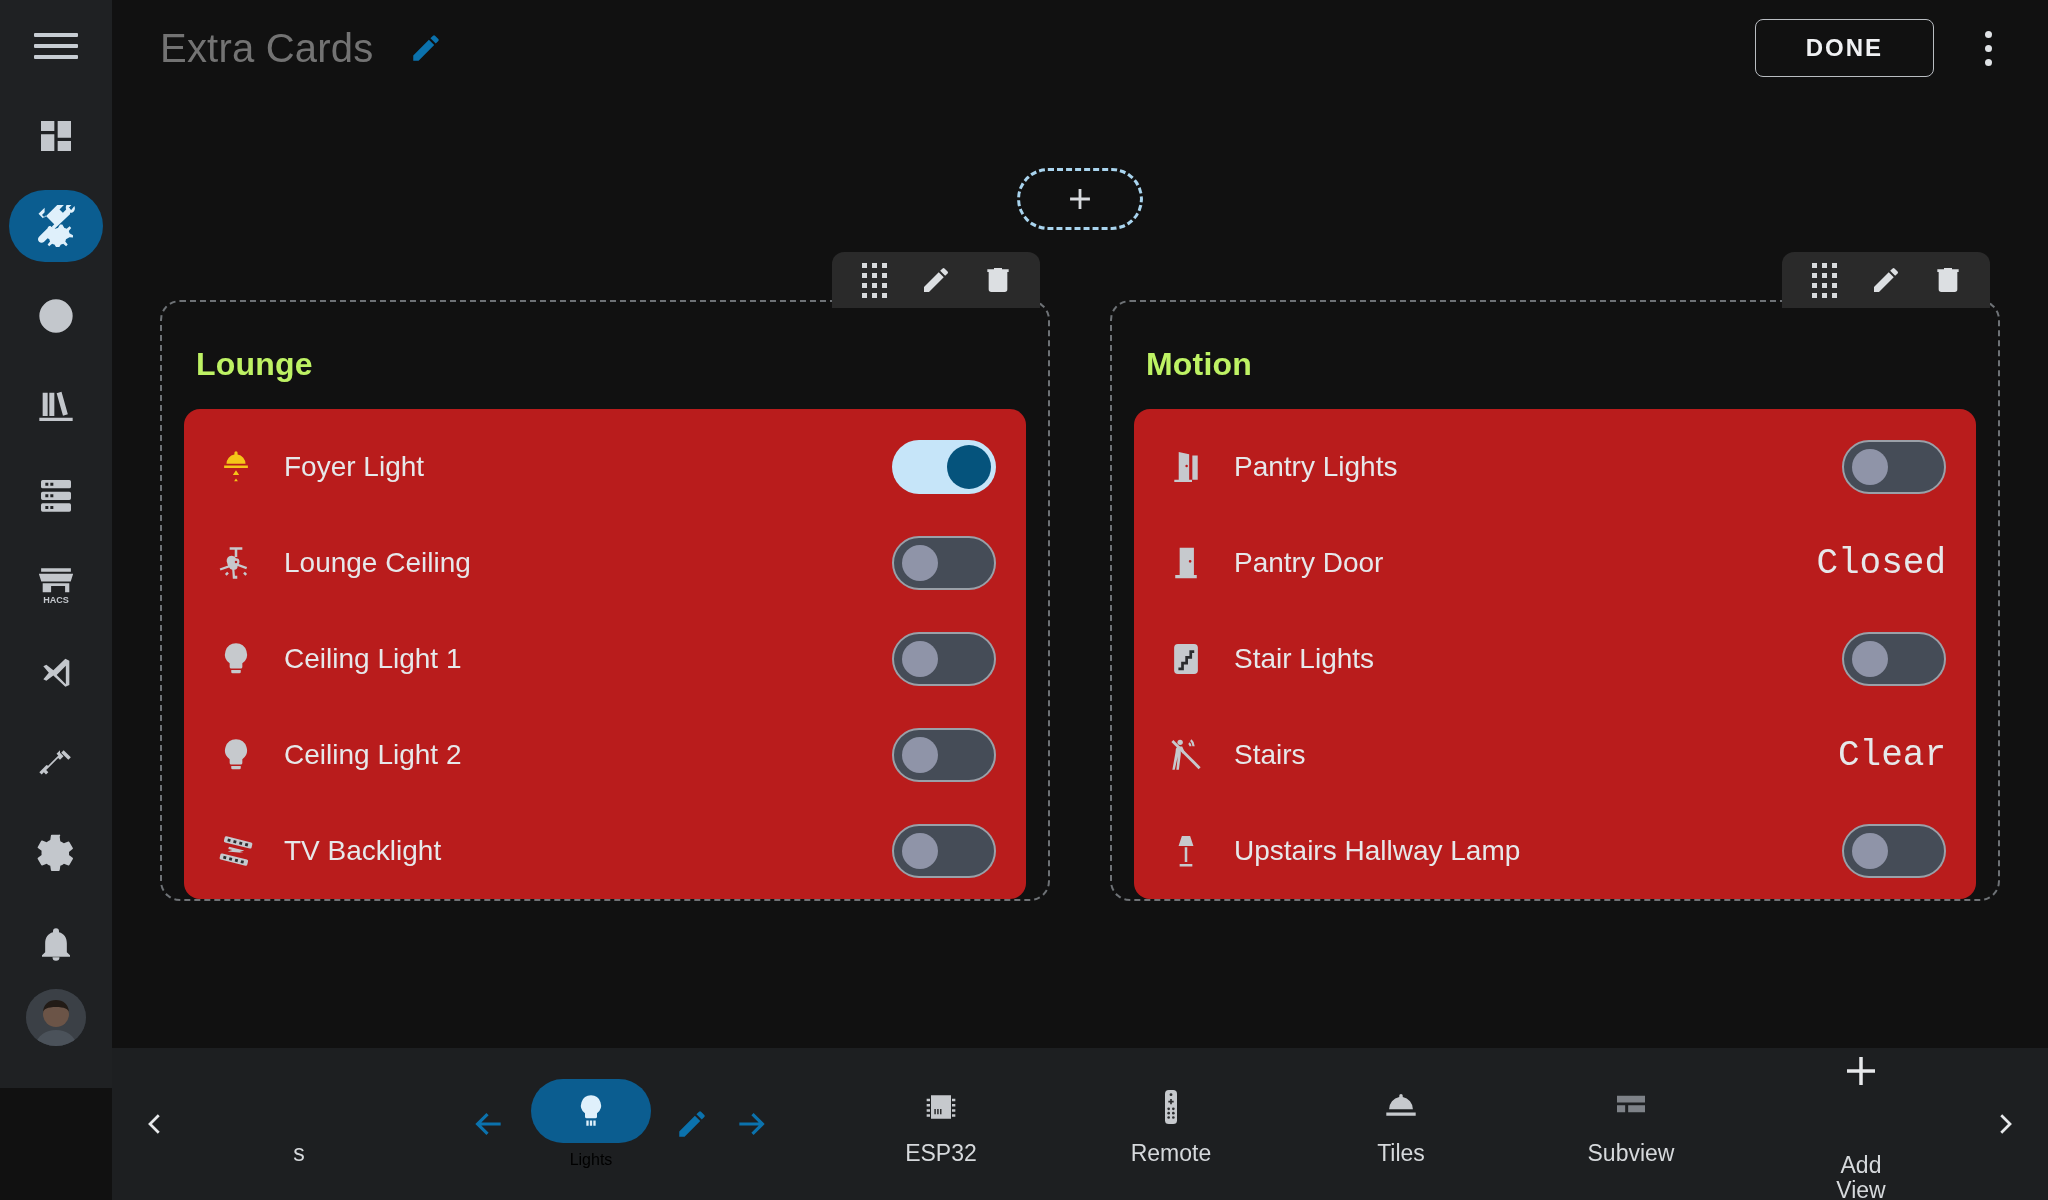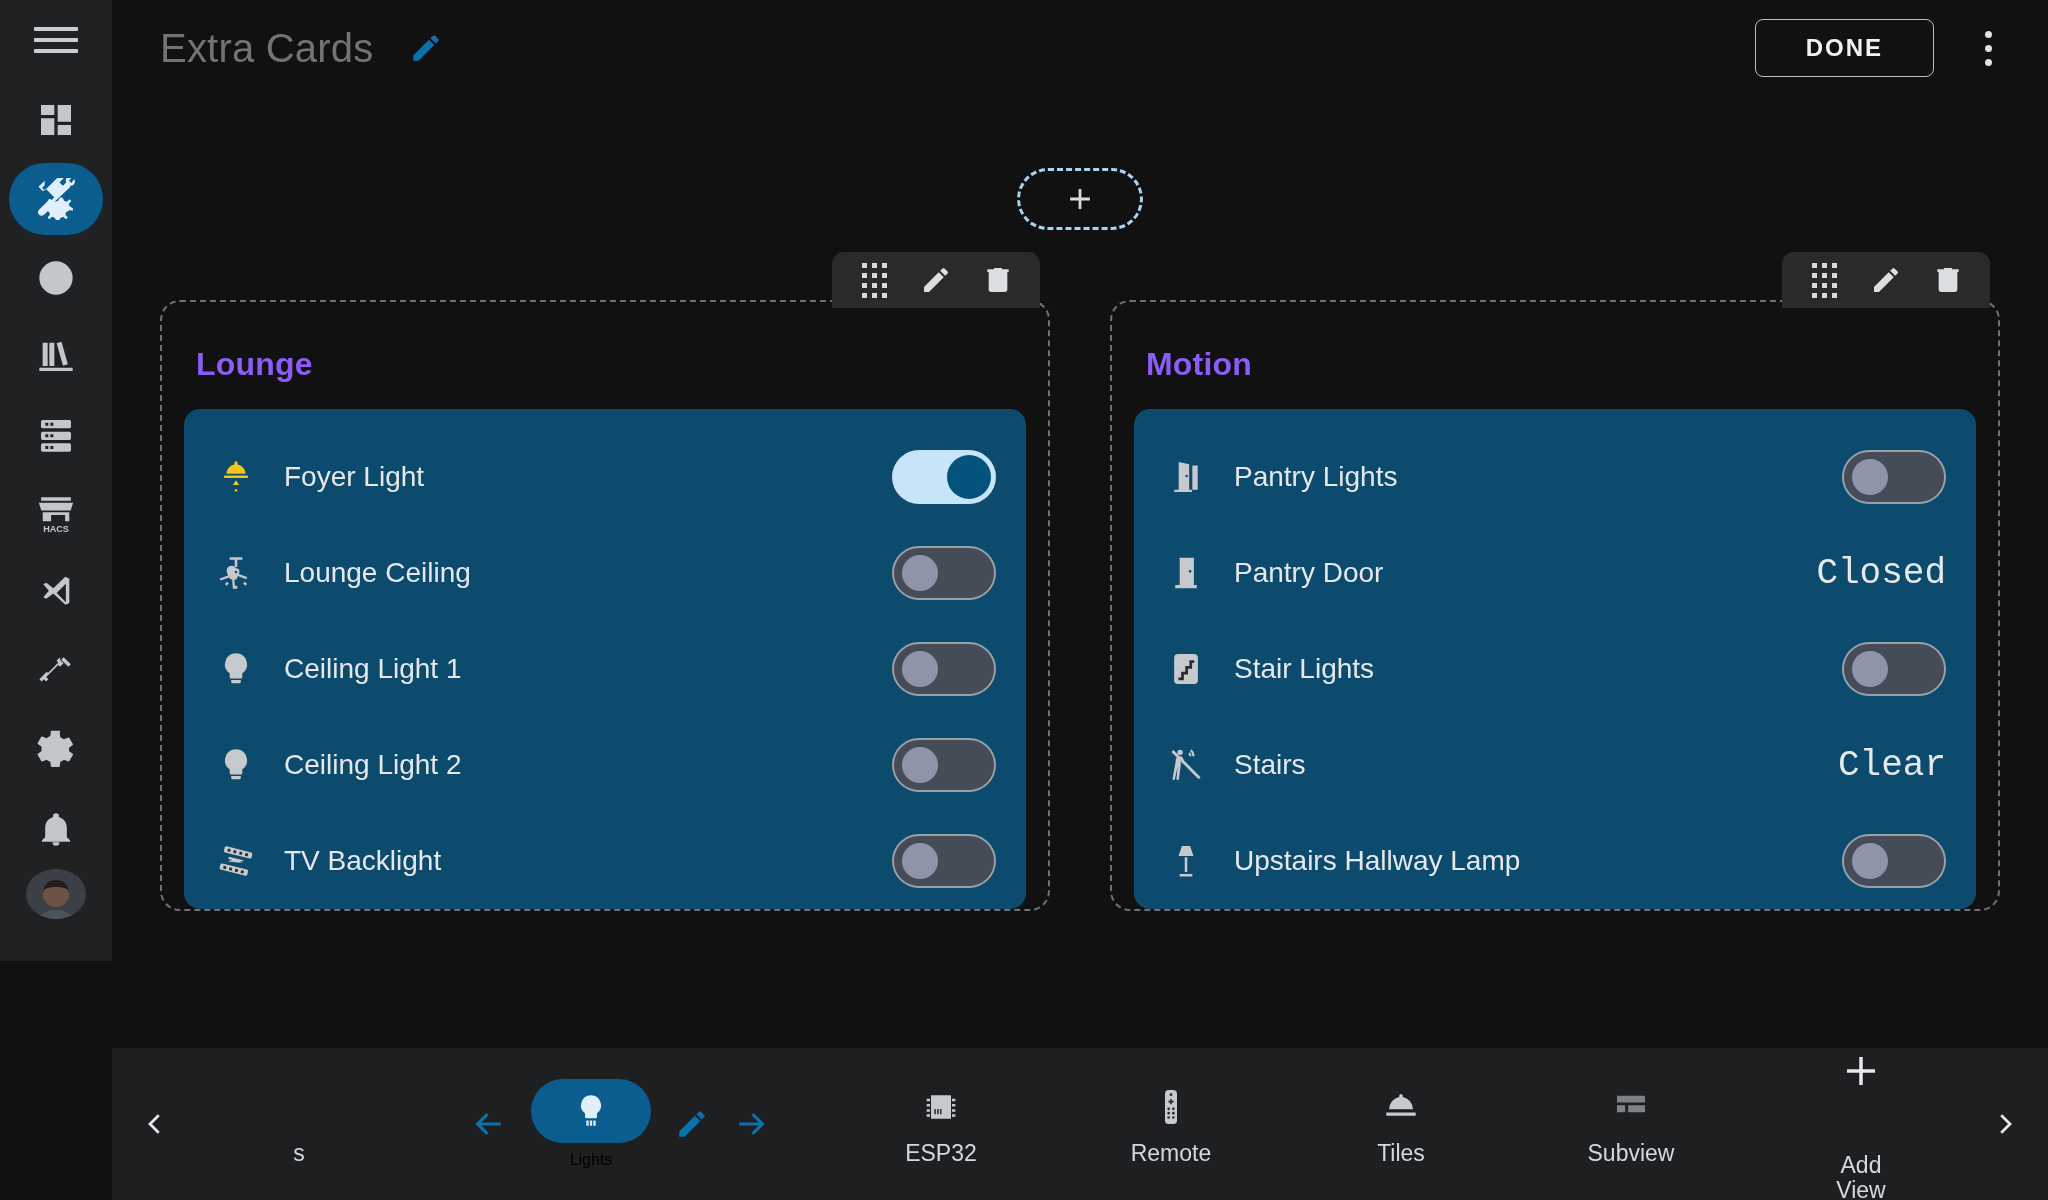--- a/index.html
+++ b/index.html
@@ -6,21 +6,21 @@
   html, body {
     width: 2048px; height: 1200px;
     background: #111111;
     font-family: "Liberation Sans", sans-serif;
     overflow: hidden;
   }
   #app { position: relative; width: 2048px; height: 1200px; display: flex; }
 
   
   .sidebar {
-    width: 112px; height: 961px;
+    width: 112px; height: 1088px;
     background: #1f2123;
     display: flex; flex-direction: column; align-items: center;
     flex: 0 0 112px;
     position: relative; z-index: 30;
   }
   .side-burger {
     width: 112px; height: 96px;
     display: flex; align-items: center; justify-content: center;
     cursor: pointer;
   }
@@ -101,26 +101,26 @@
 
   .card-outline {
     margin-top: 48px;
     border: 2px dashed #6e7276;
     border-radius: 20px;
     padding: 26px 22px 0 22px;
     min-height: 560px;
     position: relative;
   }
   .card-heading {
-    font-size: 32px; font-weight: 700; color: #8b5cf6;
+    font-size: 32px; font-weight: 700; color: #bef264;
     padding: 18px 12px 26px 12px; letter-spacing: .2px;
   }
   .entities-card {
-    background: #0c4a6e; border-radius: 16px;
-    padding: 20px 0 0 0; overflow: hidden;
+    background: #b91c1c; border-radius: 16px;
+    padding: 10px 0 0 0; overflow: hidden;
   }
   .entity-row {
     display: flex; align-items: center;
     height: 96px; padding: 0 30px 0 26px; cursor: pointer;
   }
   .entity-icon {
     width: 52px; min-width: 52px; display:flex; align-items:center; justify-content:center;
     margin-right: 22px;
   }
   .entity-name {

